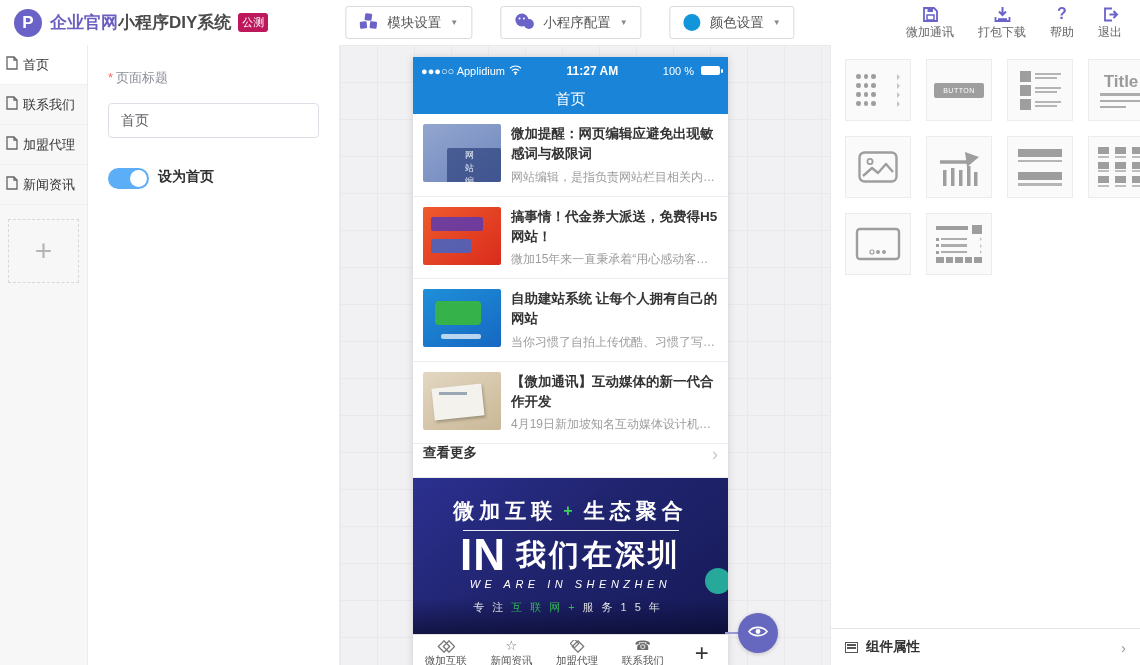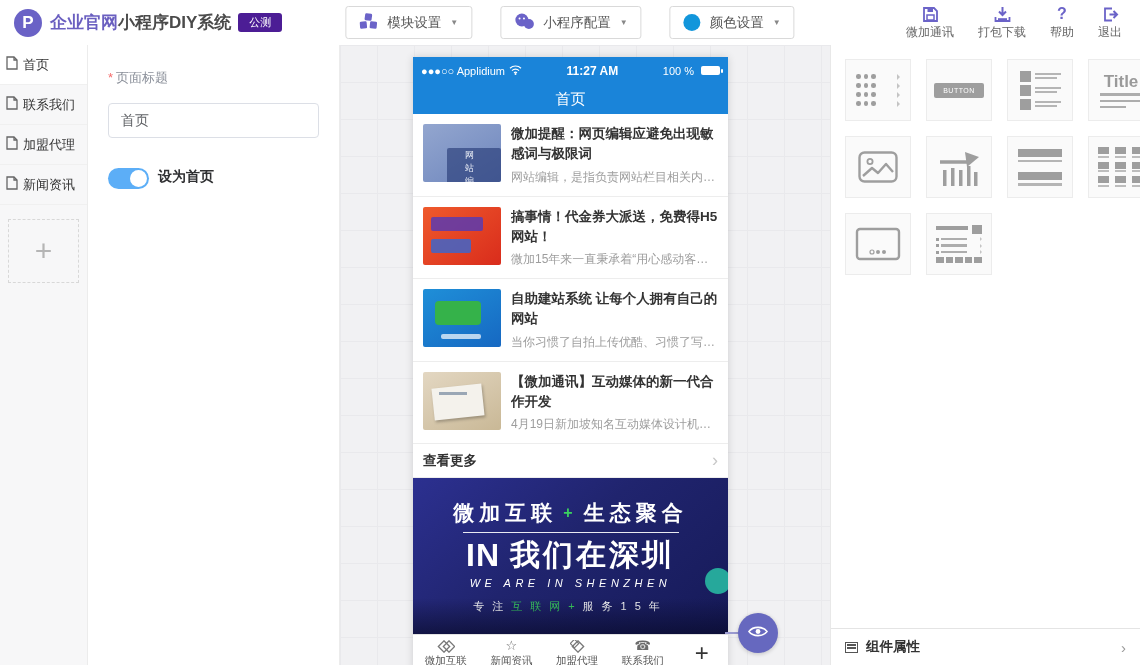--- a/index.html
+++ b/index.html
@@ -7,22 +7,22 @@
     font-family:"Liberation Sans","DejaVu Sans",sans-serif; }
 
   
   .header { height:45px; background:#fff; display:flex; align-items:center;
     padding:0 14px; position:relative; z-index:5; }
   .logo { width:28px; height:28px; border-radius:50%; background:#6a62c6; color:#fff;
     display:flex; align-items:center; justify-content:center; font-weight:bold; font-size:17px; }
   .brand { margin-left:8px; font-size:17px; font-weight:bold; display:flex; align-items:center; }
   .brand .b1 { color:#6a5fc0; }
   .brand .b2 { color:#4a4a4a; }
-  .beta { margin-left:7px; background:#4c1d95; color:#fff; font-size:11px; font-weight:normal;
-    padding:2px 11px; border-radius:3px; }
+  .beta { margin-left:7px; background:#be185d; color:#fff; font-size:11px; font-weight:normal;
+    padding:2px 4px; border-radius:3px; }
   .header-center { position:absolute; left:50%; top:6px; transform:translateX(-50%);
     display:flex; gap:28px; }
   .hbtn { display:flex; align-items:center; gap:9px; border:1px solid #d9d9d9; border-radius:3px;
     background:#fff; padding:12px 13px; height:33px; font-size:13.5px; color:#555; cursor:pointer; }
   .caret { font-size:8px; color:#888; }
   .color-dot { width:17px; height:17px; border-radius:50%; background:#1296db; }
   .header-actions { margin-left:auto; display:flex; gap:24px; padding-right:4px; }
   .hact { display:flex; flex-direction:column; align-items:center; gap:1px;
     font-size:12px; color:#666; cursor:pointer; }
   .hact .ic { height:18px; display:flex; align-items:flex-end; color:#6b63c8; font-weight:bold; }
@@ -80,35 +80,35 @@
   .t3b { position:absolute; left:18px; bottom:8px; width:40px; height:5px; background:rgba(255,255,255,.7); border-radius:2px; }
   .thumb.t4 { background:linear-gradient(150deg,#e3d7c2,#c9b896); }
   .t4a { position:absolute; left:10px; top:14px; width:50px; height:32px; background:#f4f2ec;
     box-shadow:1px 2px 3px rgba(0,0,0,.25); transform:rotate(-6deg); }
   .t4b { position:absolute; left:16px; top:20px; width:28px; height:3px; background:#9aa7b5; }
   .news-text { flex:1; min-width:0; }
   .news-title { font-size:13.5px; color:#333; font-weight:600; line-height:1.5;
     display:-webkit-box; -webkit-line-clamp:2; -webkit-box-orient:vertical; overflow:hidden; }
   .news-sum { margin-top:4px; font-size:12px; color:#9d9d9d; white-space:nowrap; overflow:hidden;
     text-overflow:ellipsis; }
-  .more-row { height:34px; background:#fff; display:flex; align-items:center; padding:0 10px;
+  .more-row { height:34px; background:#fff; display:flex; padding:0 10px;
     font-size:13.5px; color:#333; font-weight:600; border-bottom:1px solid #ededed; cursor:pointer; }
   .more-chev { margin-left:auto; color:#c8c8c8; font-size:18px; font-weight:normal; }
 
   
   .banner { height:156px; position:relative; overflow:hidden; color:#fff; cursor:pointer;
     background:linear-gradient(140deg,#2c3090 0%,#20246e 45%,#161a58 100%);
     display:flex; flex-direction:column; align-items:center; justify-content:center; }
   .banner:before { content:""; position:absolute; inset:auto 0 0 0; height:36px;
     background:linear-gradient(transparent,rgba(5,6,30,.55)); }
   .bl1 { display:flex; align-items:center; font-size:21px; font-weight:bold; letter-spacing:5px; }
   .bplus { color:#3bd25f; font-size:16px; margin:0 6px; font-weight:bold; }
   .bline { width:216px; height:1px; background:rgba(255,255,255,.9); margin:5px 0 2px; }
   .bl2 { display:flex; align-items:center; }
-  .bl2 .en { font-size:32px; font-weight:bold; letter-spacing:1px; line-height:1; }
+  .bl2 .en { font-size:44px; font-weight:bold; letter-spacing:1px; line-height:1; }
   .bl2 .cn { font-size:30px; font-weight:bold; letter-spacing:3px; margin-left:10px; }
   .bl3 { font-size:11px; letter-spacing:4.5px; margin-top:1px;font-style:italic; }
   .bl4 { margin-top:10px; font-size:11px; letter-spacing:8px; display:flex; }
   .bl4 .green { color:#3bd25f; }
   .teal-dot { position:absolute; right:-3px; top:58%; width:26px; height:26px; border-radius:50%;
     background:#26a89b; }
 
   
   .tabbar { height:36px; background:#fff; border-top:1px solid #e3e3e3; display:flex;
     align-items:stretch; }

